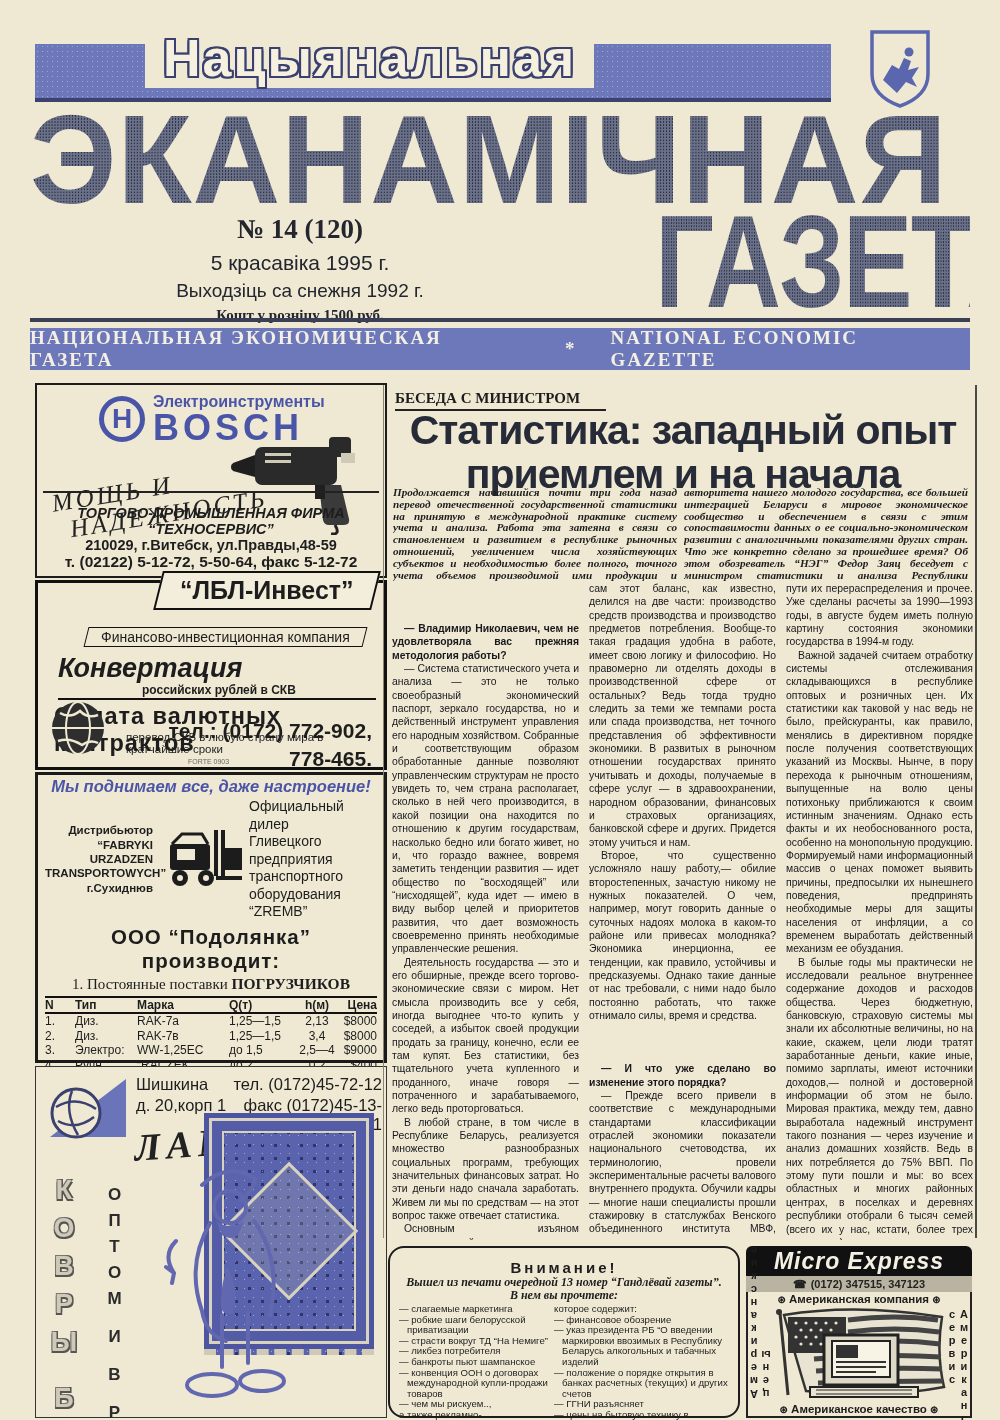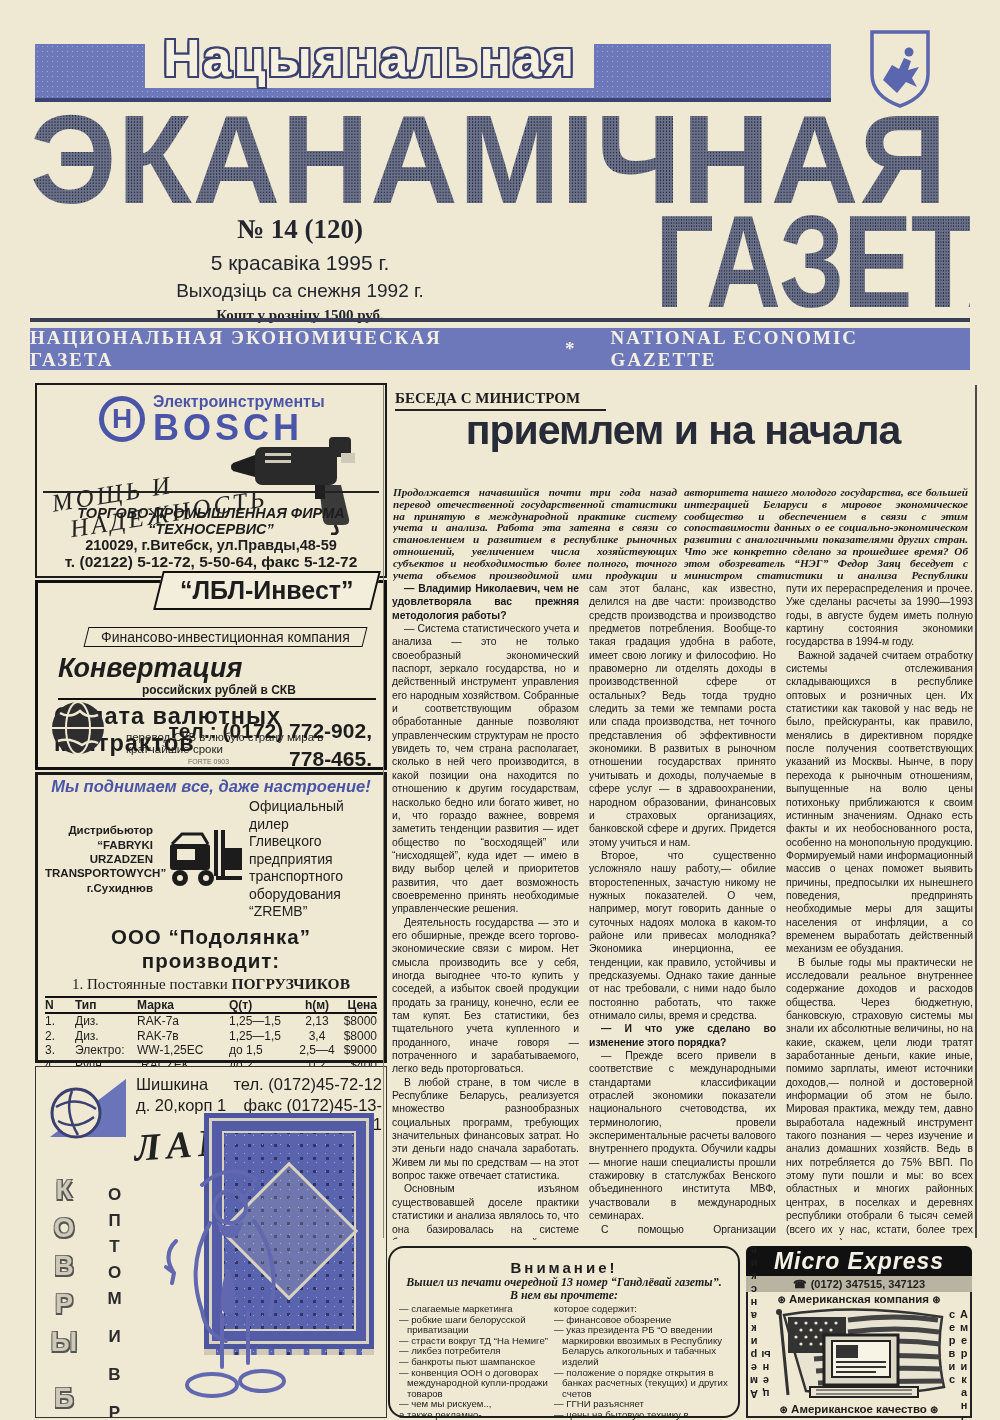--- a/index.html
+++ b/index.html
@@ -123,21 +123,21 @@
     font-weight:bold;font-size:15px;border-bottom:2px solid #222;padding:0 26px 2px 0;text-align:right;}
   .headline{position:absolute;left:398px;top:408px;width:570px;text-align:center;
     font-weight:bold;font-size:41px;line-height:44px;color:#272b38;letter-spacing:-1px;}
   .intro{position:absolute;top:487px;height:94px;width:284px;overflow:hidden;
     font-family:"Liberation Serif",serif;font-weight:bold;font-style:italic;
     font-size:11.2px;line-height:11.8px;text-align:justify;}
   .intro.l{left:393px;} .intro.r{left:684px;}
   .bodycol{position:absolute;top:582px;width:187px;height:658px;overflow:hidden;
     font-size:10.4px;line-height:13.35px;text-align:justify;color:#17171c;}
   .bodycol p{text-indent:12px;}
-  .bodycol p.q{font-weight:bold;}
+  .bodycol p.q{font-weight:bold;margin-top:40px;}
   .c1{left:392px;} .c2{left:589px;} .c3{left:786px;}
   
   .notice{position:absolute;left:388px;top:1246px;width:352px;height:172px;
     border:2.5px solid #1d1d1d;border-radius:16px;padding:11px 9px;background:#efe9d4;}
   .notice-title{text-align:center;font-weight:bold;font-size:15px;letter-spacing:3px;}
   .notice-sub{text-align:center;font-family:"Liberation Serif",serif;font-weight:bold;
     font-style:italic;font-size:12px;line-height:13px;}
   .notice-cols{display:flex;margin-top:2px;}
   .notice-list{font-size:9.6px;line-height:10.6px;}
   .notice-list div{padding-left:8px;text-indent:-8px;}
@@ -388,20 +388,21 @@
         <path d="M84 112 q12 28 5 46 q-14 4 -12 -14 q1 -20 7 -32 z" fill="#6168b0"></path>
         <path d="M72 66 q14 10 28 0 l-6 14 q-8 6 -16 0 z" fill="#6168b0"></path>
       </svg>
     </div>
   </div>
 
   <div class="col-sep"></div>
   <div class="right-rule"></div>
   <div class="kicker">БЕСЕДА С МИНИСТРОМ</div>
   <div class="headline">
+    <div>Статистика: западный опыт</div>
     <div>приемлем и на начала</div>
   </div>
   <div class="intro l">Продолжается начавшийся почти три года назад перевод отечественной государственной статистики на принятую в международной практике систему учета и анализа. Работа эта затеяна в связи со становлением и развитием в республике рыночных отношений, увеличением числа хозяйствующих субъектов и необходимостью более полного, точного учета объемов производимой ими продукции и оказываемых услуг, ростом международного</div>
   <div class="intro r">авторитета нашего молодого государства, все большей интеграцией Беларуси в мировое экономическое сообщество и обеспечением в связи с этим сопоставимости данных о ее социально-экономическом развитии с аналогичными показателями других стран. Что же конкретно сделано за прошедшее время? Об этом обозреватель “НЭГ” Федор Заяц беседует с министром статистики и анализа Республики Беларусь ВЛАДИМИРОМ НИЧИПОРОВИЧЕМ.</div>
 
   <div class="bodycol c1">
     <p class="q">— Владимир Николаевич, чем не удовлетворяла вас прежняя методология работы?</p>
     <p>— Система статистического учета и анализа — это не только своеобразный экономический паспорт, зеркало государства, но и действенный инструмент управления его народным хозяйством. Собранные и соответствующим образом обработанные данные позволяют управленческим структурам не просто увидеть то, чем страна располагает, сколько в ней чего производится, в какой позиции она находится по отношению к другим государствам, насколько бедно или богато живет, но и, что гораздо важнее, вовремя заметить тенденции развития — идет общество по “восходящей” или “нисходящей”, куда идет — имею в виду выбор целей и приоритетов развития, что дает возможность своевременно принять необходимые управленческие решения.</p>
     <p>Деятельность государства — это и его обширные, прежде всего торгово-экономические связи с миром. Нет смысла производить все у себя, иногда выгоднее что-то купить у соседей, а избыток своей продукции продать за границу, конечно, если ее там купят. Без статистики, без тщательного учета купленного и проданного, иначе говоря — потраченного и зарабатываемого, легко ведь проторговаться.</p>
     <p>В любой стране, в том числе в Республике Беларусь, реализуется множество разнообразных социальных программ, требующих значительных финансовых затрат. Но эти деньги надо сначала заработать. Живем ли мы по средствам — на этот вопрос также отвечает статистика.</p>

